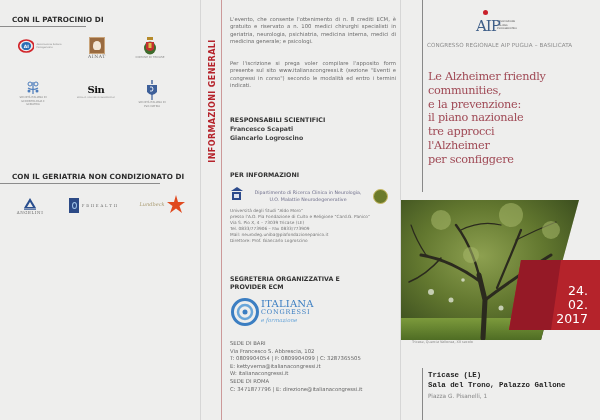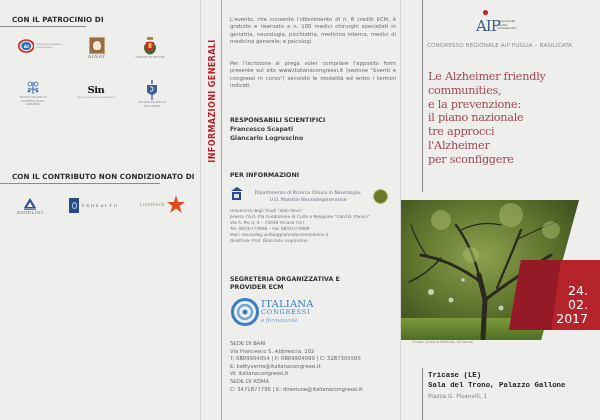--- a/index.html
+++ b/index.html
@@ -90,21 +90,21 @@
   <div class="logo" style="left:133px;top:76px;width:38px;height:36px;">
     <svg width="14" height="20" viewBox="0 0 14 20">
       <path d="M7,0 v4" stroke="#3d5f99" stroke-width="1.4"></path>
       <path d="M2,5 h10 v7 q-5,6 -10,0 z" fill="#3d5f99"></path>
       <path d="M5,7 q3,-1 3,2 q0,3 -3,2" stroke="#dfe6f2" stroke-width="1" fill="none"></path>
       <path d="M7,14 v6" stroke="#3d5f99" stroke-width="1.2"></path>
     </svg>
     <div class="logo-cap" style="width:36px;">SOCIETÀ ITALIANA DI PSICHIATRIA</div>
   </div>
 
-  <div class="sec-head" style="top:172px;">CON IL CONTRIBUTO NON CONDIZIONATO DI</div>
+  <div class="sec-head" style="top:172px;">CON IL GERIATRIA NON CONDIZIONATO DI</div>
   <div class="sec-rule" style="top:183px;width:160px;"></div>
 
   <div class="logo" style="left:10px;top:193px;width:40px;height:26px;">
     <svg width="12" height="12" viewBox="0 0 12 12">
       <path d="M6,0 L12,10 L0,10 Z" fill="#2a4f8f"></path>
       <path d="M6,4 L9,9 L3,9 Z" fill="#eeeeed"></path>
       <rect x="0" y="10.5" width="12" height="1.2" fill="#2a4f8f"></rect>
     </svg>
     <div class="serif-cap" style="font-size:4px;">ANGELINI</div>
   </div>

